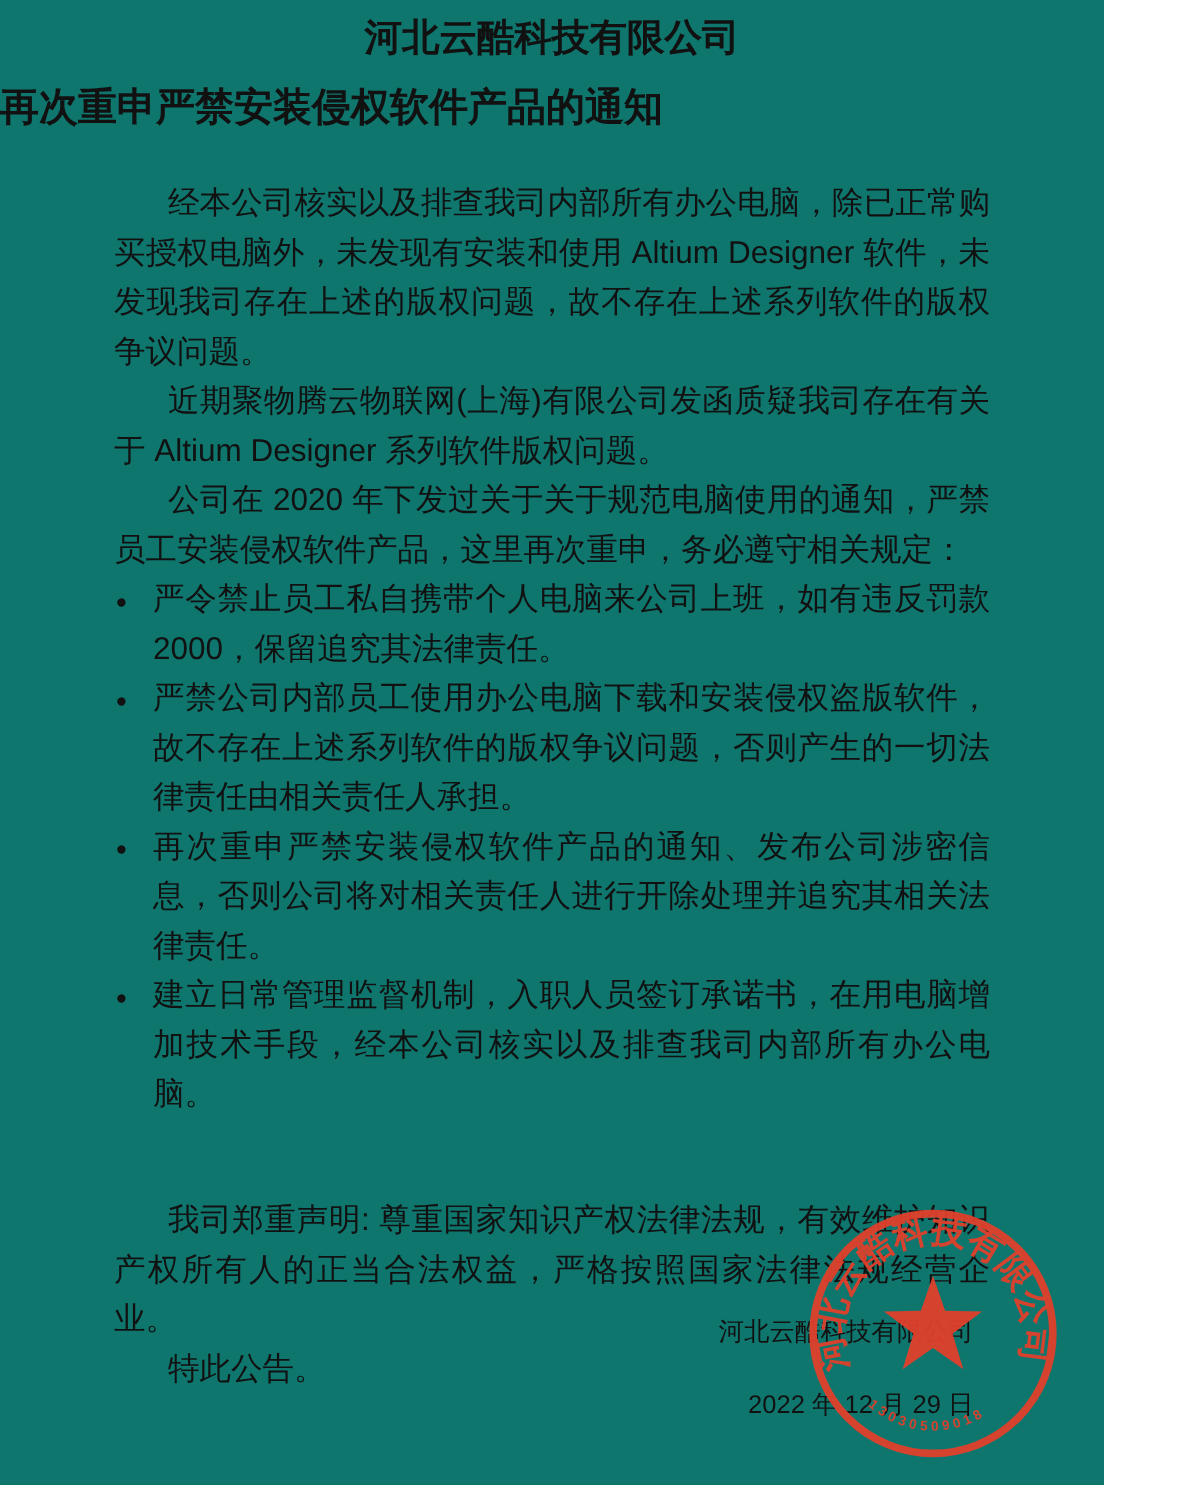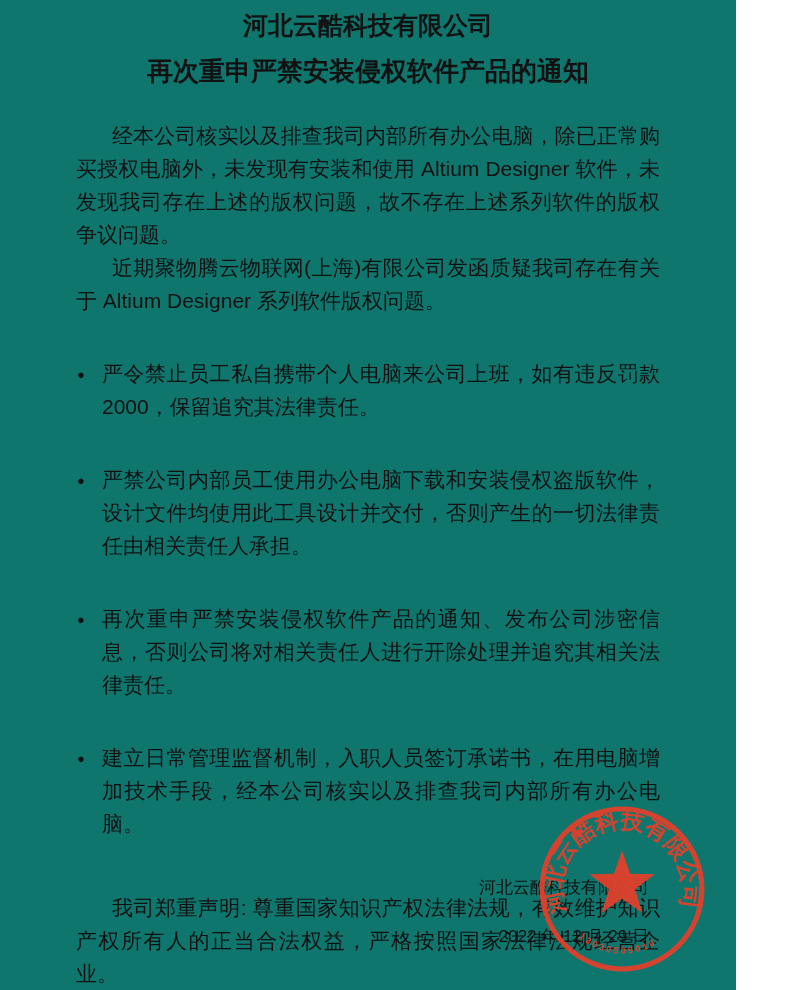--- a/index.html
+++ b/index.html
@@ -22,21 +22,20 @@
   }
   .company-title {
     margin: 12px 0 0 0;
     text-align: center;
     font-size: 25px;
     line-height: 26px;
     font-weight: bold;
   }
   .notice-title {
     margin: 20px 0 0 0;
-    text-align: center;
     font-size: 26px;
     line-height: 27px;
     font-weight: bold;
   }
   .body-text {
     margin: 34px 76px 0 76px;
     font-size: 21px;
     line-height: 33px;
     text-align: justify;
   }
@@ -46,21 +45,20 @@
   }
   ul.rules {
     list-style: none;
     margin: 0;
     padding: 0;
   }
   li.rule {
     position: relative;
     padding-left: 26px;
     text-indent: 0;
-    margin-top: 40px;
   }
   li.rule::before {
     content: "\25CF";
     position: absolute;
     left: 1px;
     top: 1px;
     font-size: 13px;
   }
   p.closing-first {
     margin-top: 51px;
@@ -98,24 +96,25 @@
 <body>
 
 <div class="page">
 
   <h1 class="company-title">河北云酷科技有限公司</h1>
   <h2 class="notice-title">再次重申严禁安装侵权软件产品的通知</h2>
 
   <div class="body-text">
     <p>经本公司核实以及排查我司内部所有办公电脑，除已正常购买授权电脑外，未发现有安装和使用 Altium Designer 软件，未发现我司存在上述的版权问题，故不存在上述系列软件的版权争议问题。</p>
     <p>近期聚物腾云物联网(上海)有限公司发函质疑我司存在有关于 Altium Designer 系列软件版权问题。</p>
+    <p>公司在 2020 年下发过关于关于规范电脑使用的通知，严禁员工安装侵权软件产品，这里再次重申，务必遵守相关规定：</p>
 
     <ul class="rules">
       <li class="rule">严令禁止员工私自携带个人电脑来公司上班，如有违反罚款 2000，保留追究其法律责任。</li>
-      <li class="rule">严禁公司内部员工使用办公电脑下载和安装侵权盗版软件，设计文件均使用此工具设计并交付，否则产生的一切法律责任由相关责任人承担。</li>
+      <li class="rule">严禁公司内部员工使用办公电脑下载和安装侵权盗版软件，故不存在上述系列软件的版权争议问题，否则产生的一切法律责任由相关责任人承担。</li>
       <li class="rule">再次重申严禁安装侵权软件产品的通知、发布公司涉密信息，否则公司将对相关责任人进行开除处理并追究其相关法律责任。</li>
       <li class="rule">建立日常管理监督机制，入职人员签订承诺书，在用电脑增加技术手段，经本公司核实以及排查我司内部所有办公电脑。</li>
     </ul>
 
     <p class="closing-first">我司郑重声明: 尊重国家知识产权法律法规，有效维护知识产权所有人的正当合法权益，严格按照国家法律法规经营企业。</p>
     <p>特此公告。</p>
   </div>
 
   <div class="sign-company">河北云酷科技有限公司</div>
   <div class="sign-date">2022 年 12 月 29 日</div>

